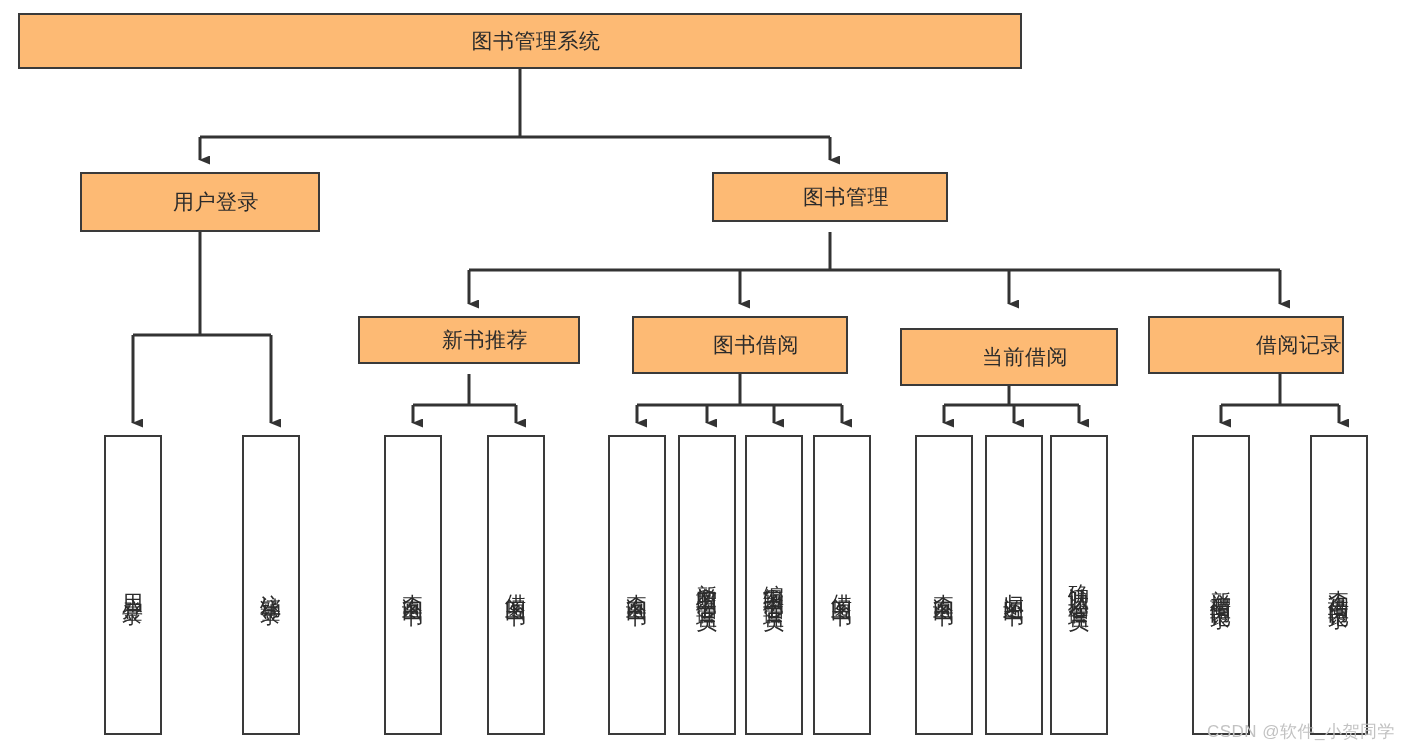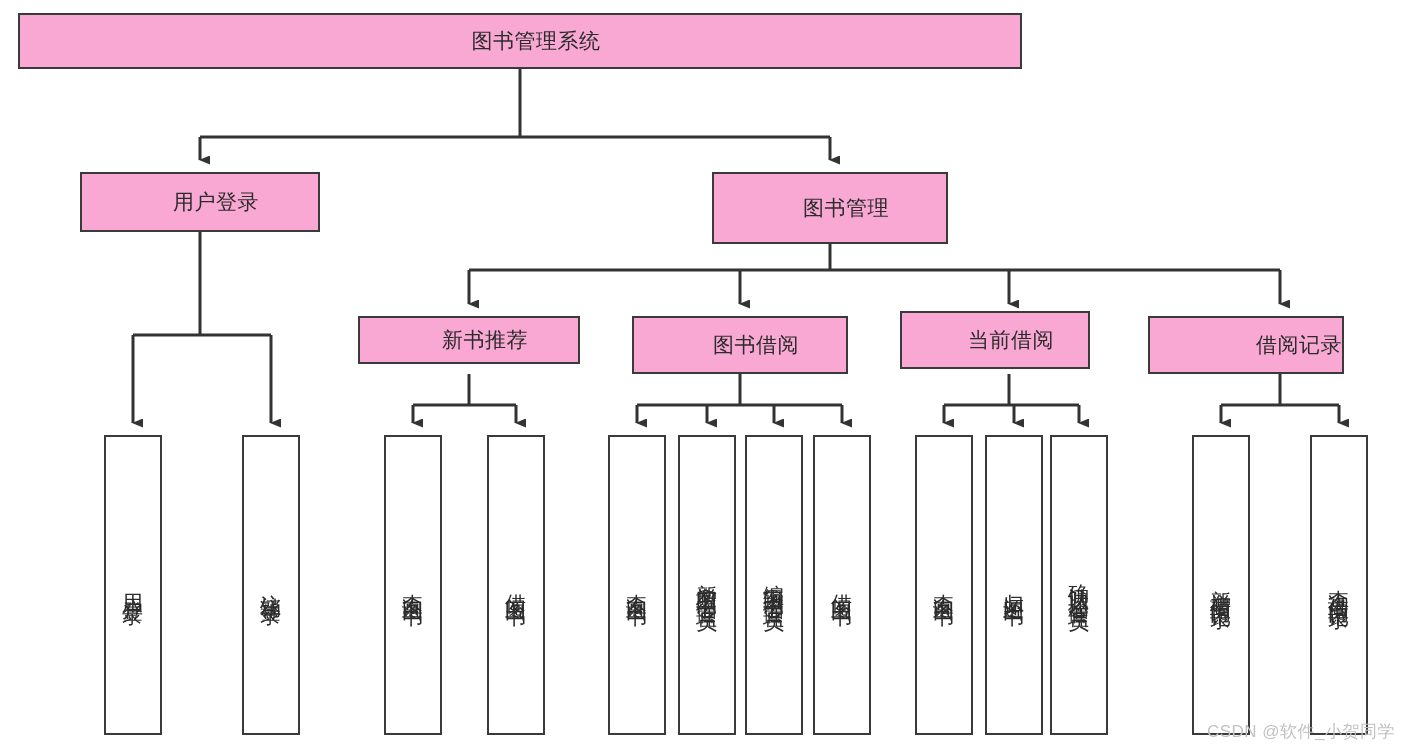--- a/index.html
+++ b/index.html
@@ -21,21 +21,21 @@
     position: absolute;
     left: 0;
     top: 0;
     width: 1405px;
     height: 747px;
     pointer-events: none;
   }
   .node {
     position: absolute;
     box-sizing: border-box;
-    background: #f9a8d4;
+    background: #fdba74;
     border: 2.5px solid #3a3a3a;
     display: flex;
     align-items: center;
     justify-content: center;
     color: #1a1a1a;
     padding-left: 32px;
   }
   .node-label {
     font-size: 21px;
     line-height: 1.15;
@@ -128,31 +128,31 @@
     </g>
   </svg>
 
   <div class="node" style="left:18px; top:13px; width:1004px; height:56px;">
     <span class="node-label">图书管理系统</span>
   </div>
 
   <div class="node" style="left:80px; top:172px; width:240px; height:60px;">
     <span class="node-label">用户登录</span>
   </div>
-  <div class="node" style="left:712px; top:172px; width:236px; height:72px;justify-content:center;">
+  <div class="node" style="left:712px; top:172px; width:236px; height:50px;justify-content:center;">
     <span class="node-label">图书管理</span>
   </div>
 
   <div class="node" style="left:358px; top:316px; width:222px; height:48px;">
     <span class="node-label">新书推荐</span>
   </div>
   <div class="node" style="left:632px; top:316px; width:216px; height:58px;justify-content:center;">
     <span class="node-label">图书借阅</span>
   </div>
-  <div class="node" style="left:900px; top:311px; width:190px; height:58px;justify-content:center;">
+  <div class="node" style="left:900px; top:328px; width:218px; height:58px;justify-content:center;">
     <span class="node-label">当前借阅</span>
   </div>
   <div class="node" style="left:1148px; top:316px; width:196px; height:58px;justify-content:flex-end;">
     <span class="node-label">借阅记录</span>
   </div>
 
   <div class="leaf" style="left:104px; top:435px; width:58px; height:300px;">
     <span class="leaf-label">用户登录</span>
   </div>
   <div class="leaf" style="left:242px; top:435px; width:58px; height:300px;">

